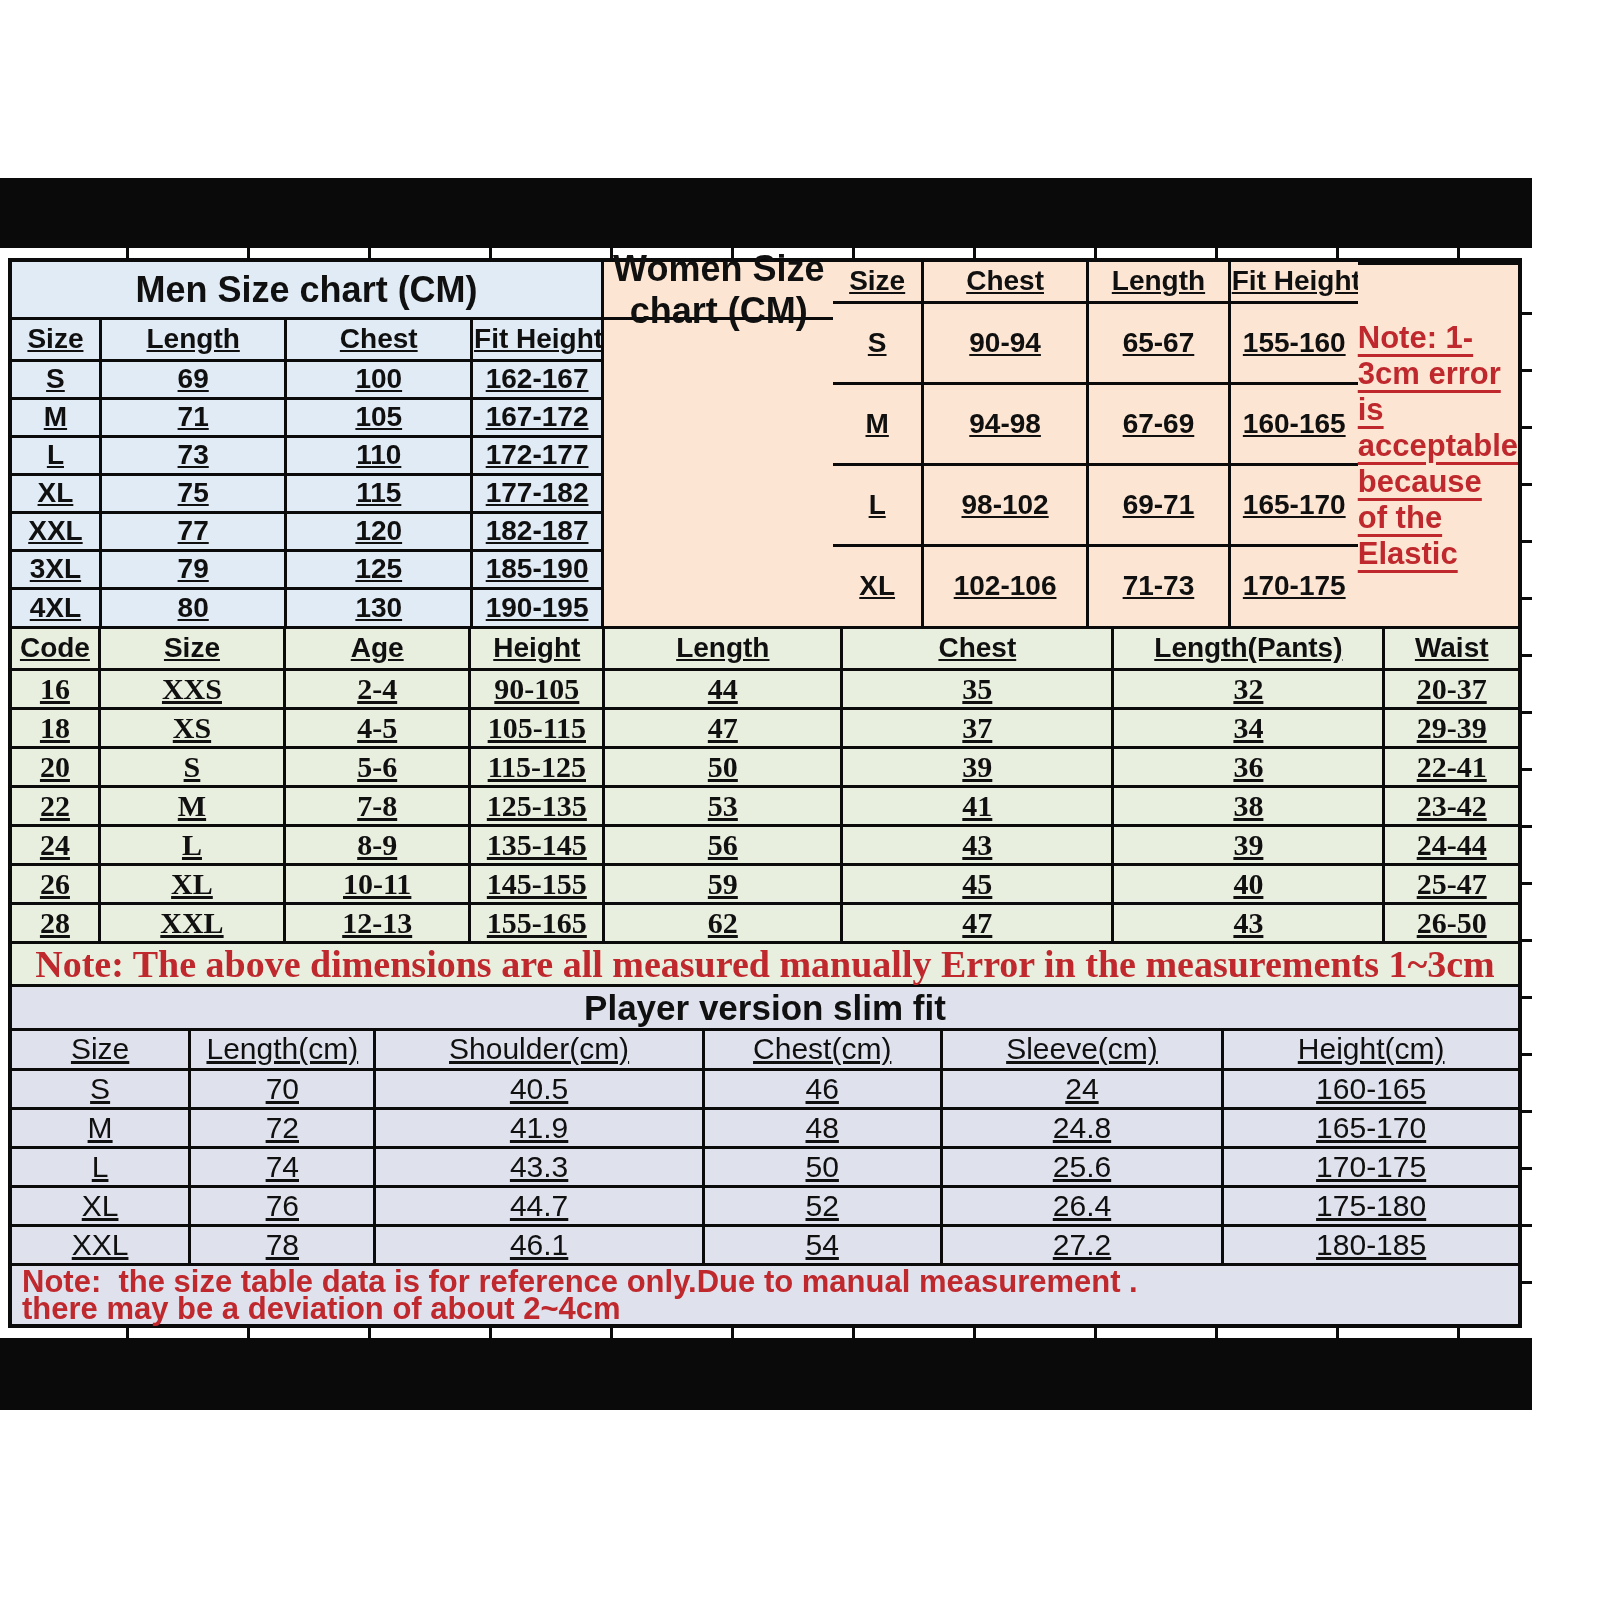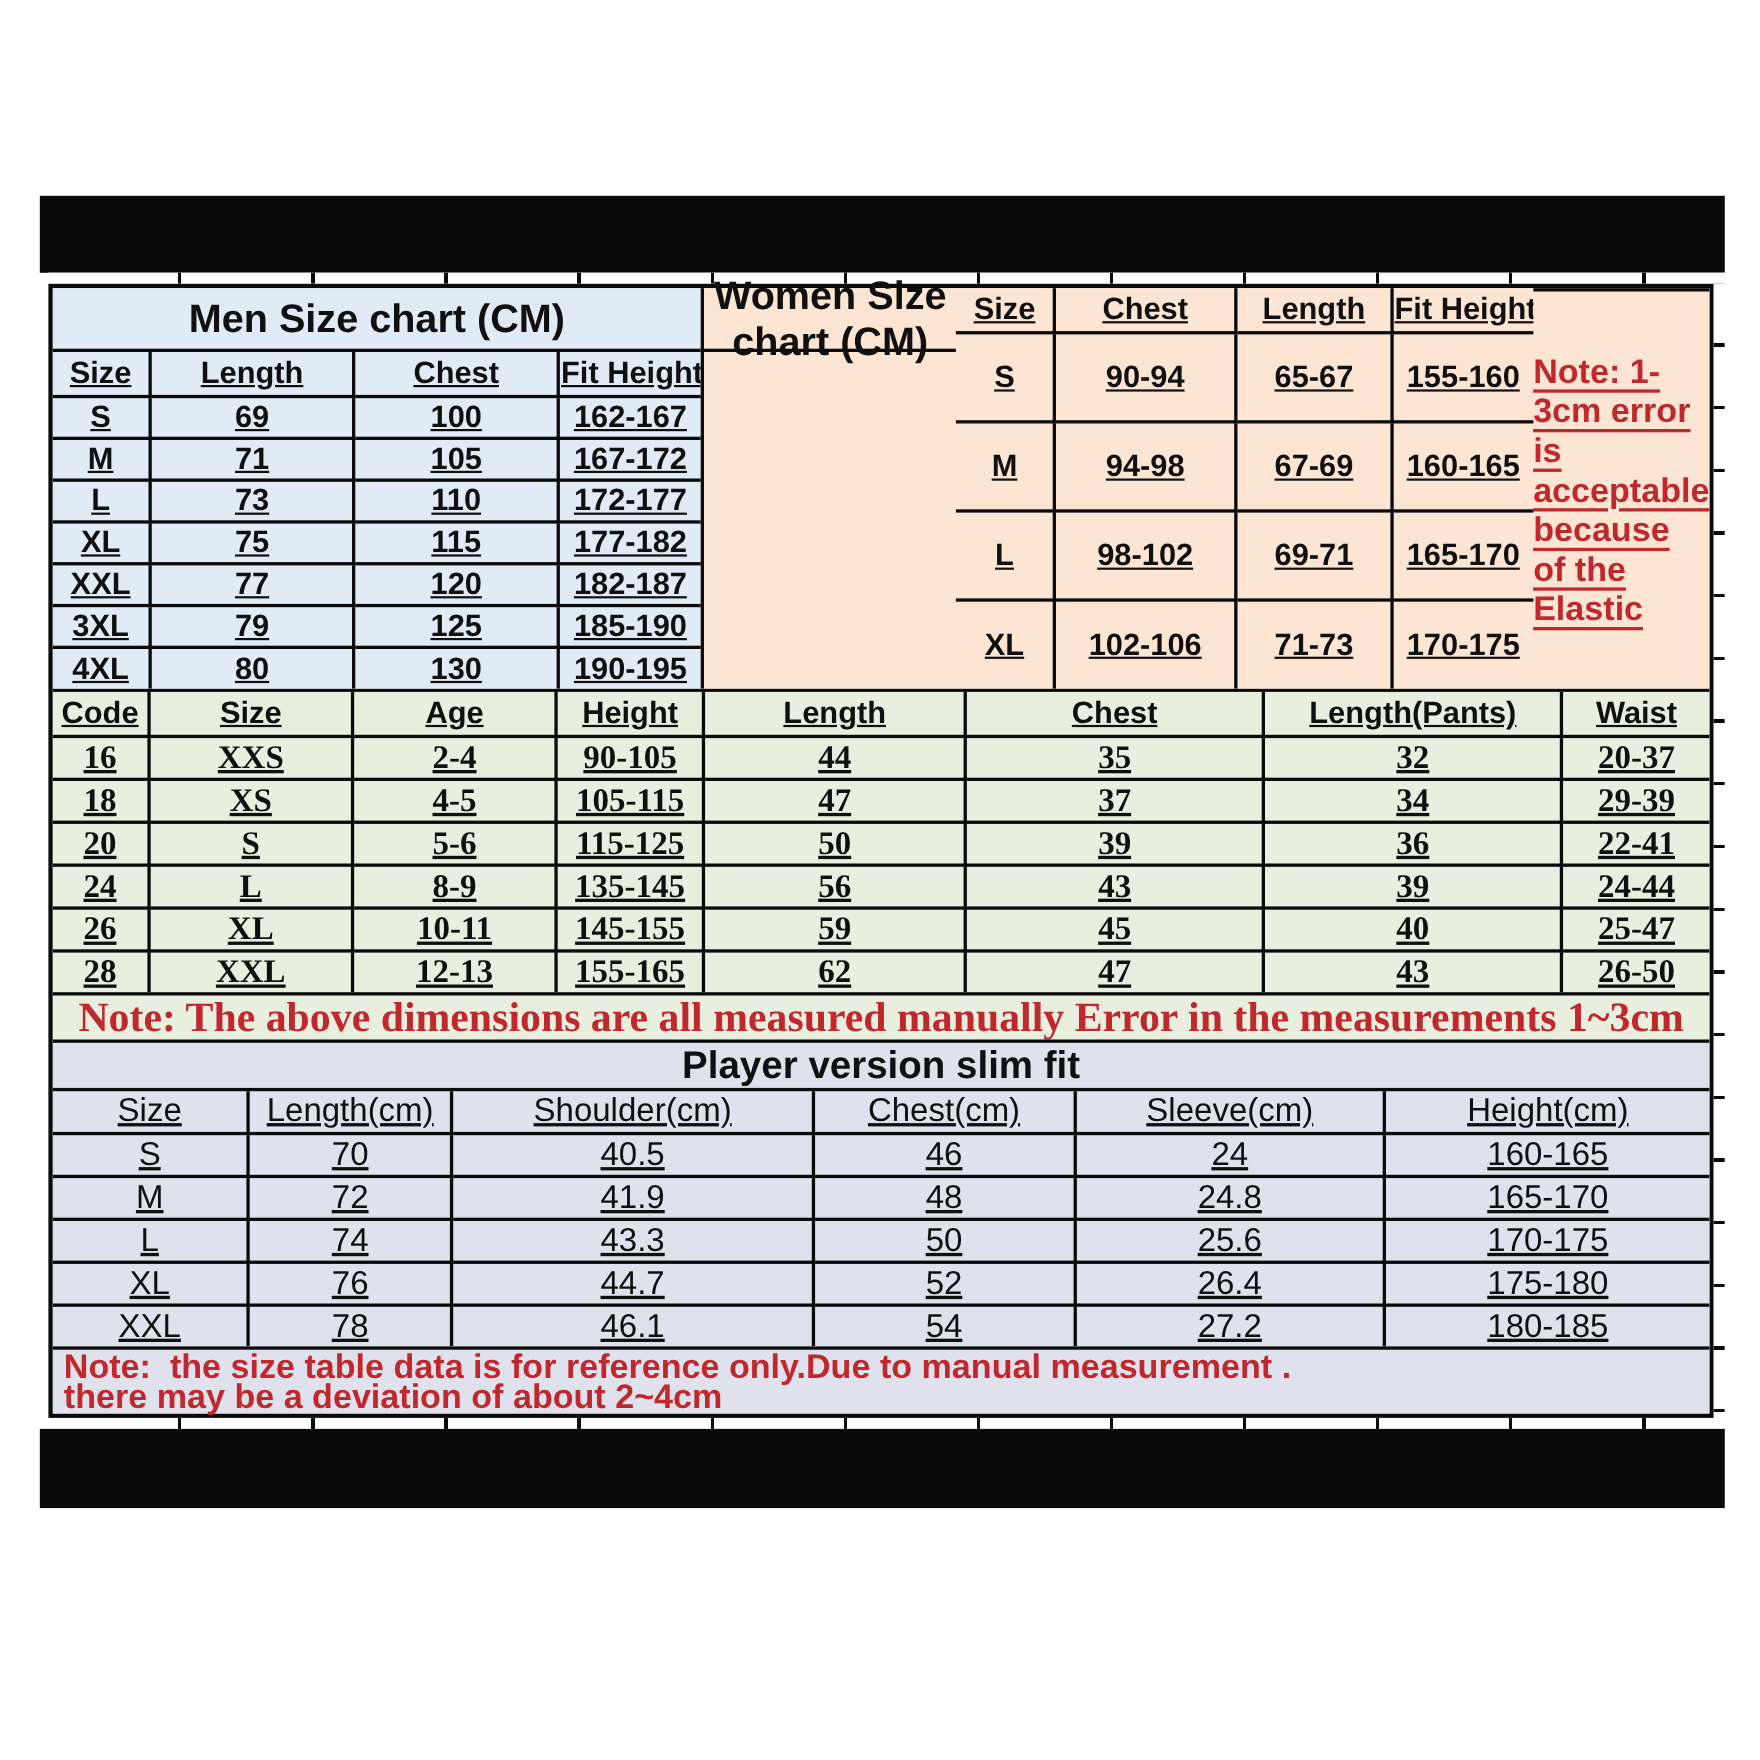--- a/index.html
+++ b/index.html
@@ -1,17 +1,17 @@
 <!DOCTYPE html>
 <html><head>
 <meta charset="utf-8">
 <style>
   html,body{margin:0;padding:0;background:#ffffff;}
   .page{position:relative;width:1532px;height:1600px;overflow:hidden;
-        font-family:"Liberation Sans",sans-serif;color:#101010;margin-left:36px;}
+        font-family:"Liberation Sans",sans-serif;color:#101010;}
   .spacer-top{height:178px;}
   .bar{background:#0a0a0a;width:1600px;}
   .bar-top{height:70px;}
   .bar-bottom{height:72px;}
   .tick-strip{height:10px;background:#fff;margin-left:8px;
      background-image:repeating-linear-gradient(90deg,#ffffff 0 118px,#0a0a0a 118px 121px);}
   .sheet-wrap{display:flex;padding-left:8px;}
   .sheet{flex:1;border:4px solid #0b0b0b;background:#fff;}
   .sliver{width:10px;background:#fff;
      background-image:repeating-linear-gradient(180deg,#ffffff 0 54px,#0a0a0a 54px 57px);}
@@ -237,20 +237,30 @@
                 <td>20</td>
                 <td>S</td>
                 <td>5-6</td>
                 <td>115-125</td>
                 <td>50</td>
                 <td>39</td>
                 <td>36</td>
                 <td>22-41</td>
               </tr>
               <tr>
+                <td>22</td>
+                <td>M</td>
+                <td>7-8</td>
+                <td>125-135</td>
+                <td>53</td>
+                <td>41</td>
+                <td>38</td>
+                <td>23-42</td>
+              </tr>
+              <tr>
                 <td>24</td>
                 <td>L</td>
                 <td>8-9</td>
                 <td>135-145</td>
                 <td>56</td>
                 <td>43</td>
                 <td>39</td>
                 <td>24-44</td>
               </tr>
               <tr>

